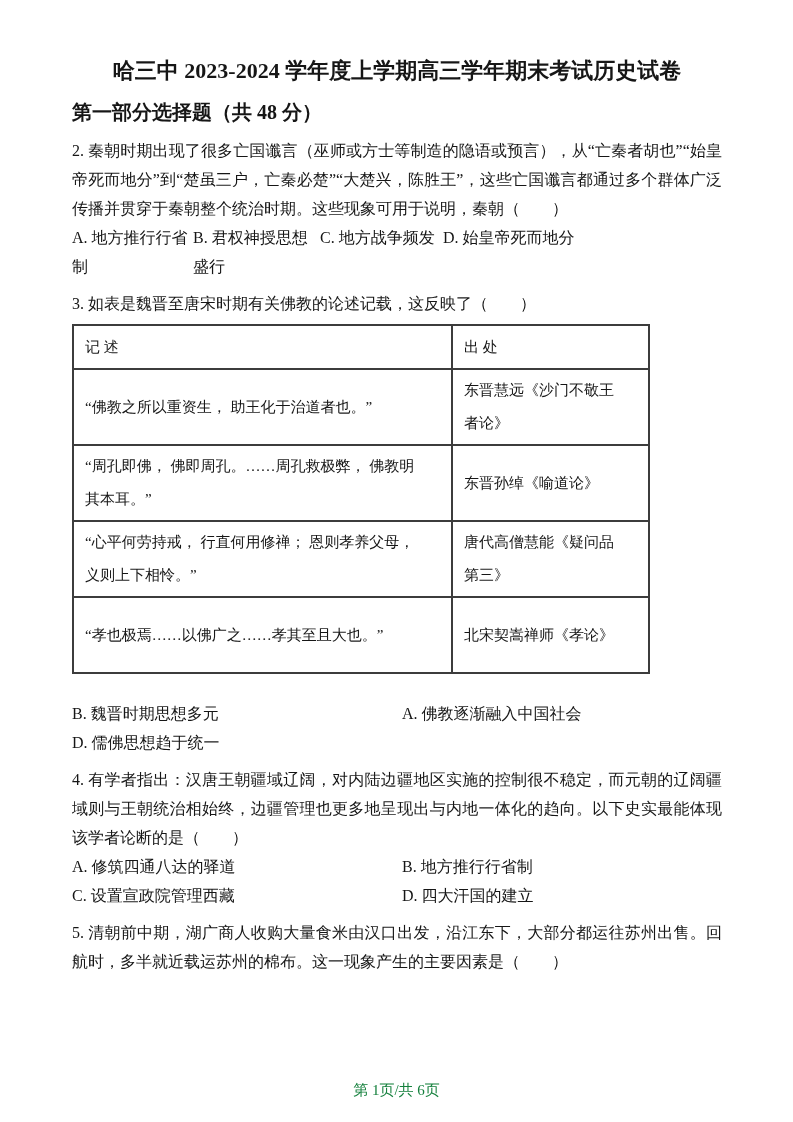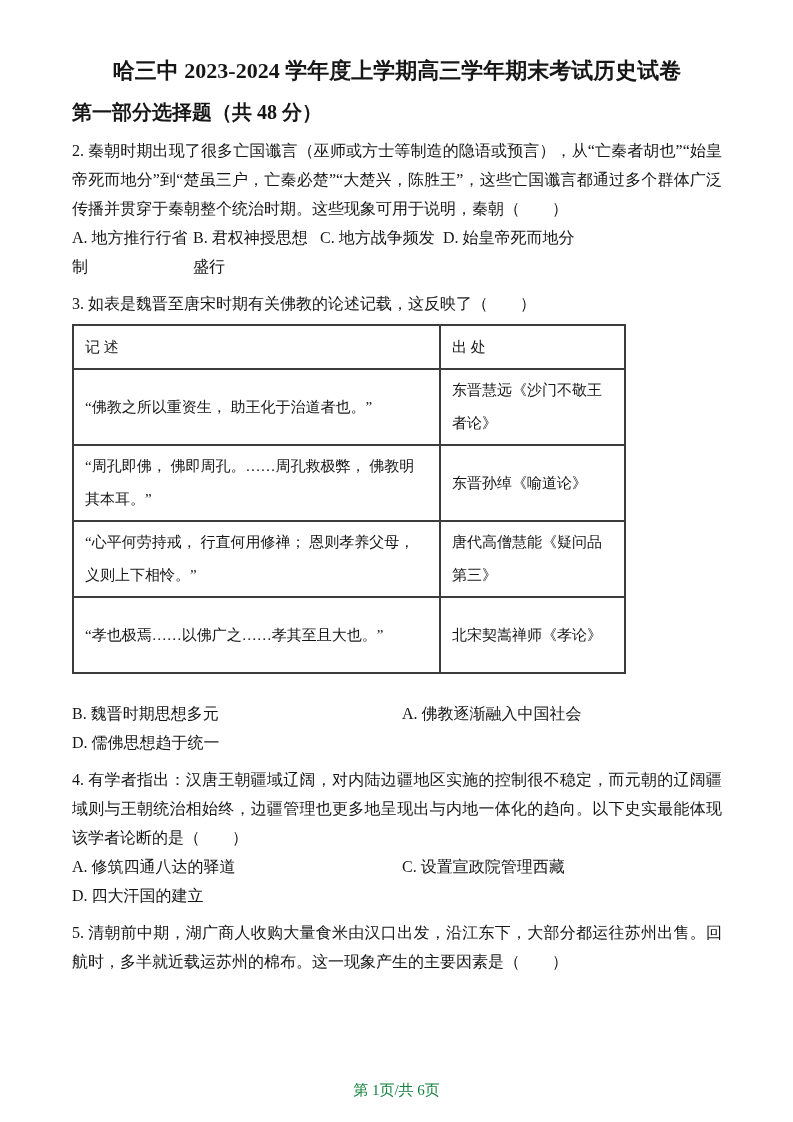--- a/index.html
+++ b/index.html
@@ -56,21 +56,21 @@
     table-layout: fixed;
     width: 494px;
     margin: 6px 0 0 0;
   }
   .exam-table th, .exam-table td {
     border: 2px solid #3c3c3c;
     font-size: 15px;
     font-weight: normal;
     text-align: left;
     vertical-align: middle;
-    padding: 2px 16px 2px 11px;
+    padding: 2px 28px 2px 11px;
     line-height: 33px;
   }
   .exam-table th { height: 38px; line-height: 24px; }
   .exam-table td { height: 70px; }
   .exam-table .col-desc { width: 338px; }
   .exam-table .col-src  { width: 156px; }
   .after-table { margin-top: 25px; }
   .q3-gap { margin-top: 8px; }
   .footer {
     position: absolute;
@@ -131,20 +131,21 @@
       <span>B. 魏晋时期思想多元</span>
       <span>A. 佛教逐渐融入中国社会</span>
       <span>D. 儒佛思想趋于统一</span>
     </div>
   </div>
 
   <div class="question">
     <p class="stem">4. 有学者指出：汉唐王朝疆域辽阔，对内陆边疆地区实施的控制很不稳定，而元朝的辽阔疆域则与王朝统治相始终，边疆管理也更多地呈现出与内地一体化的趋向。以下史实最能体现该学者论断的是（　　）</p>
     <div class="opts-two">
       <span>A. 修筑四通八达的驿道</span>
+      <span>B. 地方推行行省制</span>
       <span>C. 设置宣政院管理西藏</span>
       <span>D. 四大汗国的建立</span>
     </div>
   </div>
 
   <div class="question">
     <p class="stem">5. 清朝前中期，湖广商人收购大量食米由汉口出发，沿江东下，大部分都运往苏州出售。回航时，多半就近载运苏州的棉布。这一现象产生的主要因素是（　　）</p>
   </div>
 
   <div class="footer">第 1页/共 6页</div>

